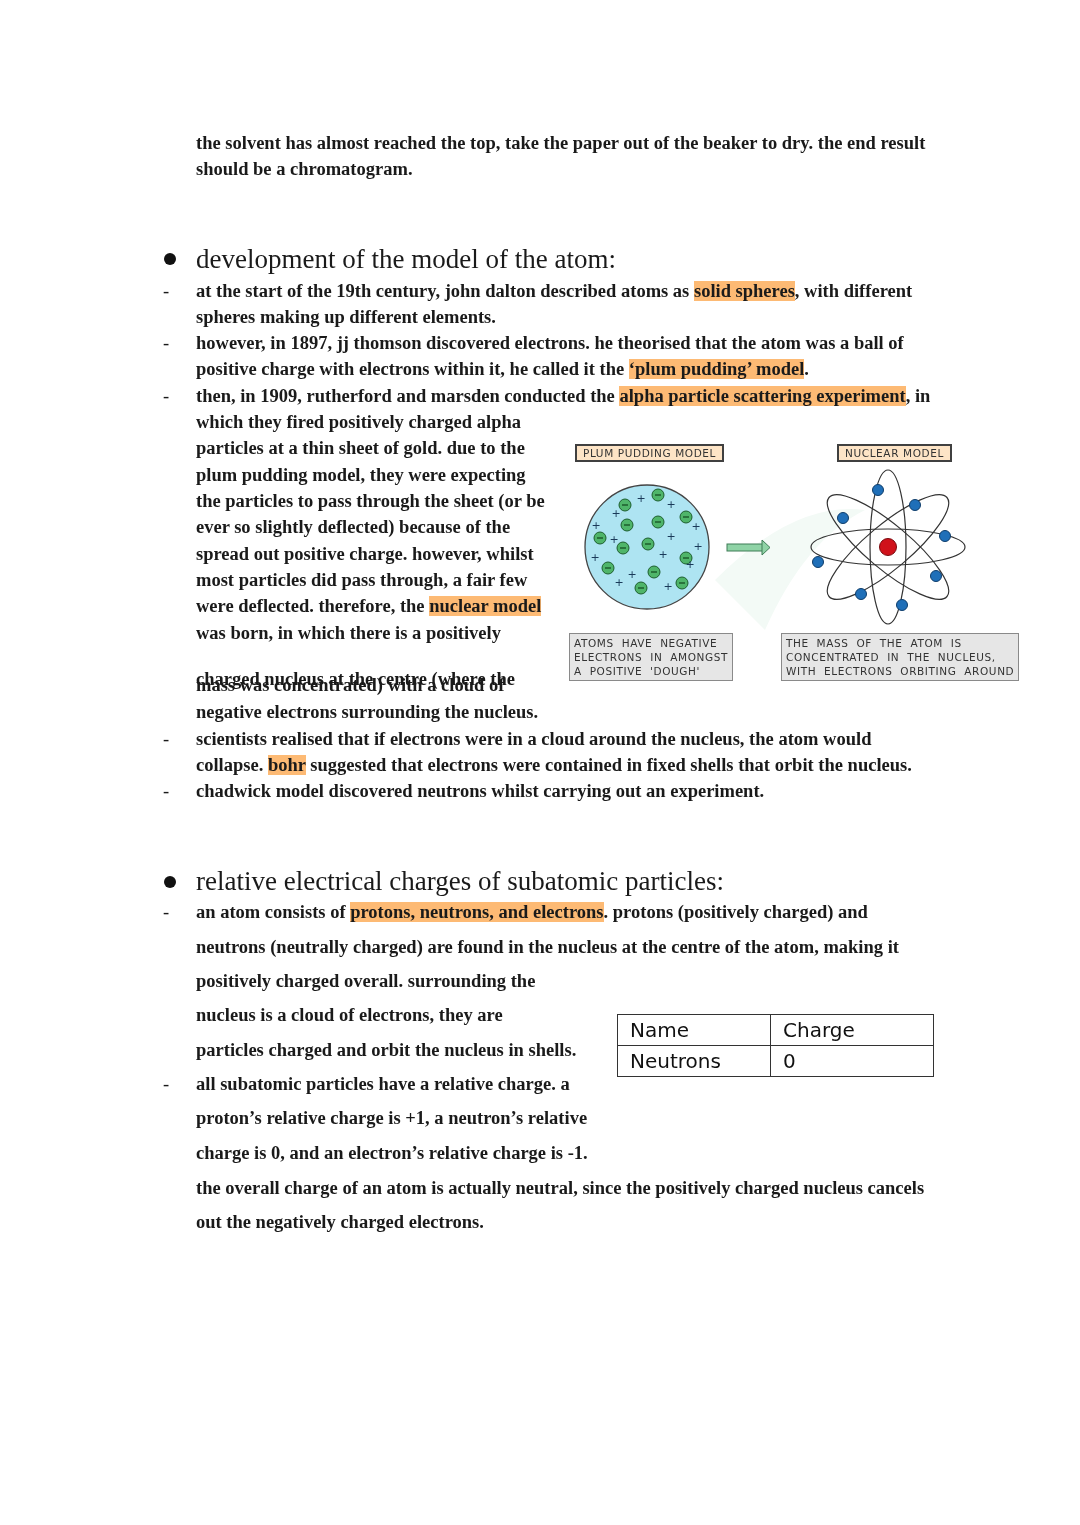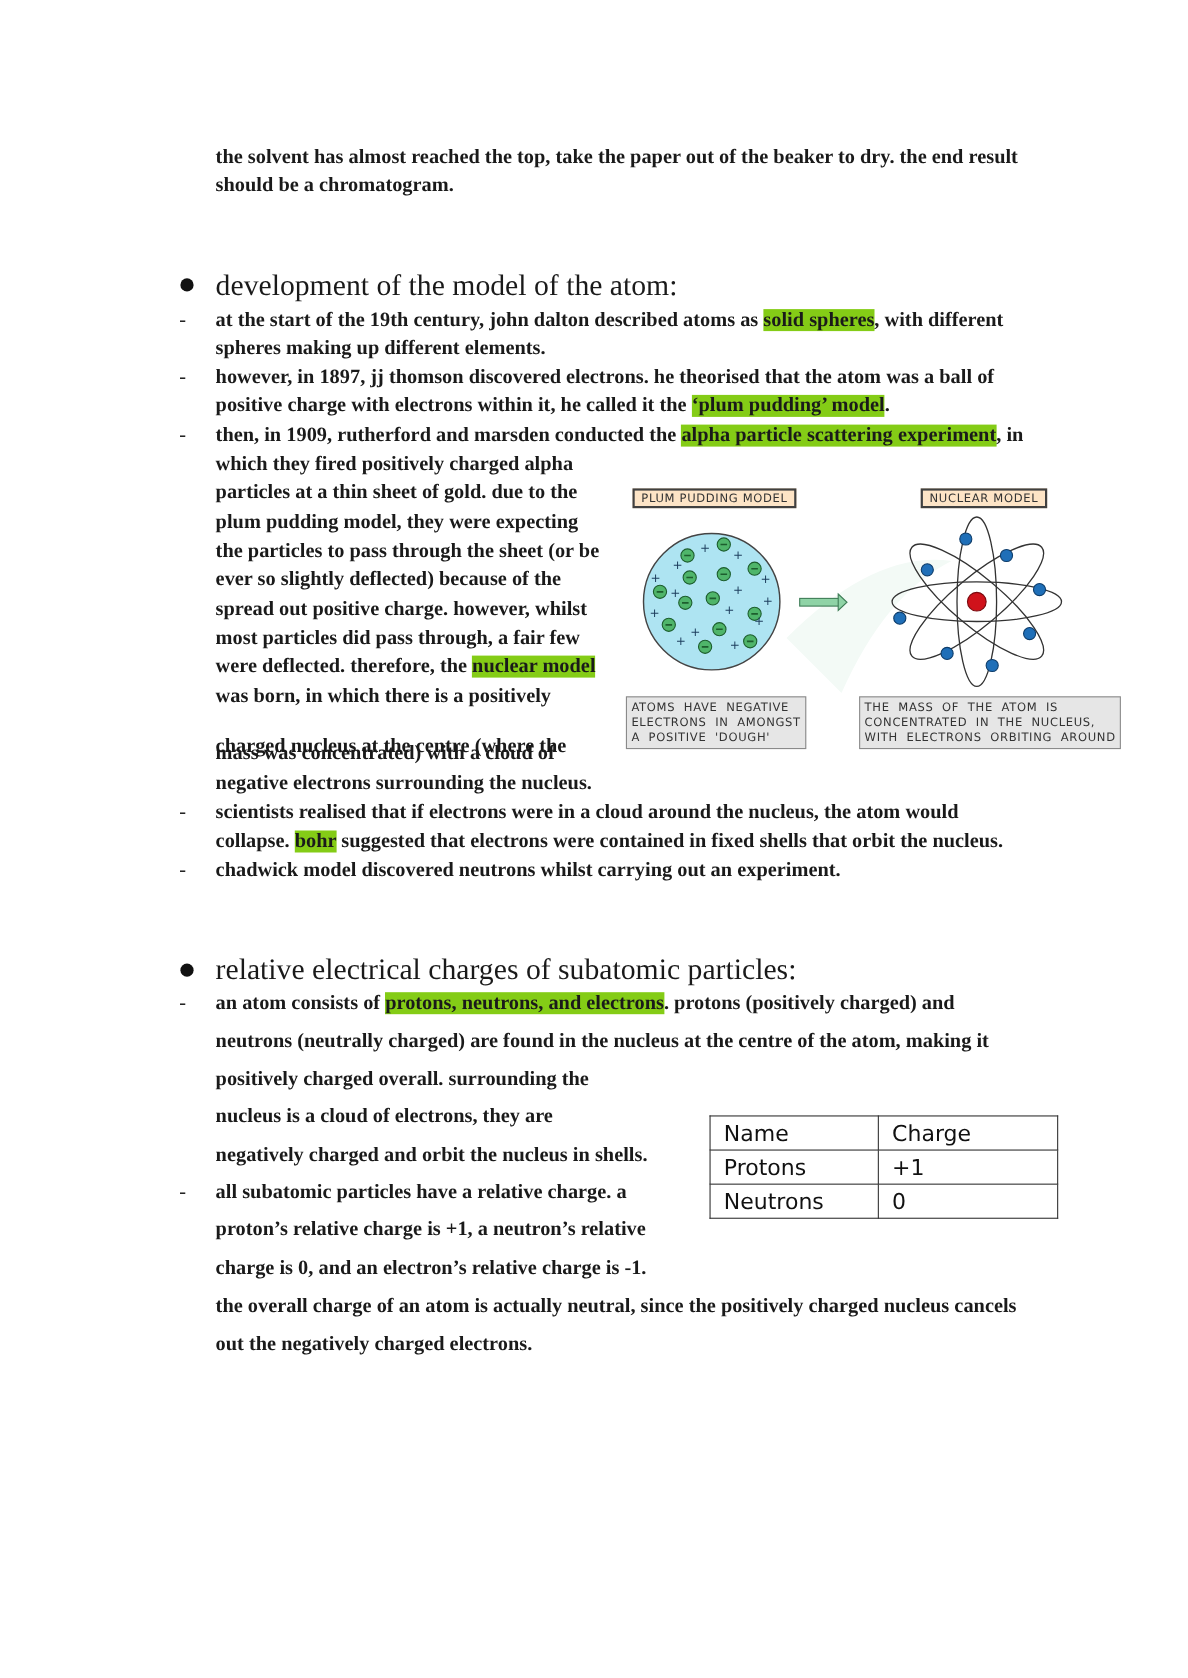--- a/index.html
+++ b/index.html
@@ -1,33 +1,33 @@
 <!DOCTYPE html>
 <html><head>
 <meta charset="utf-8">
 <style>
   html, body { margin: 0; padding: 0; background: #ffffff; }
   body { width: 1080px; height: 1525px; position: relative; overflow: hidden;
          font-family: "Liberation Serif", serif; color: #1a1a1a; }
   .abs { position: absolute; }
   .line { position: absolute; left: 196px; font-size: 18.5px; line-height: 26px; white-space: nowrap; font-weight: bold; }
   .dash { position: absolute; left: 163px; font-size: 18.5px; line-height: 26px; }
-  .hl { background: #84cc16; }
+  .hl { background: #fdba74; }
   .heading { position: absolute; left: 196px; font-size: 27px; line-height: 34px; white-space: nowrap; }
   .bullet { position: absolute; left: 164px; width: 12px; height: 12px; border-radius: 50%; background: #111; }
   .diagram-label { position: absolute; font-family: "DejaVu Sans", sans-serif; font-size: 10.5px;
                    letter-spacing: 0.6px; color: #333; white-space: nowrap; }
   .label-orange { background: #fde4c6; border: 2px solid #404040; padding: 1px 6px; }
   .label-grey { background: #e6e6e6; border: 1px solid #8a8a8a; padding: 2px 4px; line-height: 14px; white-space: pre; }
   table.charge { position: absolute; left: 617px; top: 1014px; border-collapse: collapse;
                  font-family: "DejaVu Sans", sans-serif; font-size: 20px; color: #111; }
   table.charge td { border: 1px solid #333; padding: 0 12px; height: 30px; line-height: 30px; }
   table.charge td:first-child { width: 128px; }
   table.charge td:last-child { width: 138px; }
-  table.charge { border-left: 1px solid #555; margin-left: 28px; }
+  table.charge { border-left: 1px solid #555; }
 </style>
 </head>
 <body>
 
 <div class="line" style="top:130px">the solvent has almost reached the top, take the paper out of the beaker to dry. the end result</div>
 <div class="line" style="top:156px">should be a chromatogram.</div>
 
 <div class="bullet" style="top:253px"></div>
 <div class="heading" style="top:242px">development of the model of the atom:</div>
 
@@ -152,38 +152,34 @@
 <div class="line" style="top:778px">chadwick model discovered neutrons whilst carrying out an experiment.</div>
 
 <div class="bullet" style="top:876px"></div>
 <div class="heading" style="top:864px">relative electrical charges of subatomic particles:</div>
 
 <div class="dash" style="top:899px">-</div>
 <div class="line" style="top:899px"><span>an atom consists of </span><span class="hl">protons, neutrons, and electrons</span><span>. protons (positively charged) and</span></div>
 <div class="line" style="top:934px">neutrons (neutrally charged) are found in the nucleus at the centre of the atom, making it</div>
 <div class="line" style="top:968px">positively charged overall. surrounding the</div>
 <div class="line" style="top:1002px">nucleus is a cloud of electrons, they are</div>
-<div class="line" style="top:1037px">negatively charged and orbit the nucleus in shells.</div>
+<div class="line" style="top:1037px">particles charged and orbit the nucleus in shells.</div>
 
 <div class="dash" style="top:1071px">-</div>
 <div class="line" style="top:1071px">all subatomic particles have a relative charge. a</div>
 <div class="line" style="top:1105px">proton’s relative charge is +1, a neutron’s relative</div>
 <div class="line" style="top:1140px">charge is 0, and an electron’s relative charge is -1.</div>
 
 <div class="line" style="top:1175px">the overall charge of an atom is actually neutral, since the positively charged nucleus cancels</div>
 <div class="line" style="top:1209px">out the negatively charged electrons.</div>
 
 <table class="charge">
   <tbody>
       <tr>
     <td>Name</td>
     <td>Charge</td>
   </tr>
   <tr>
-    <td>Protons</td>
-    <td>+1</td>
-  </tr>
-  <tr>
     <td>Neutrons</td>
     <td>0</td>
   </tr>
 </tbody>
   </table>
 
 </body></html>

